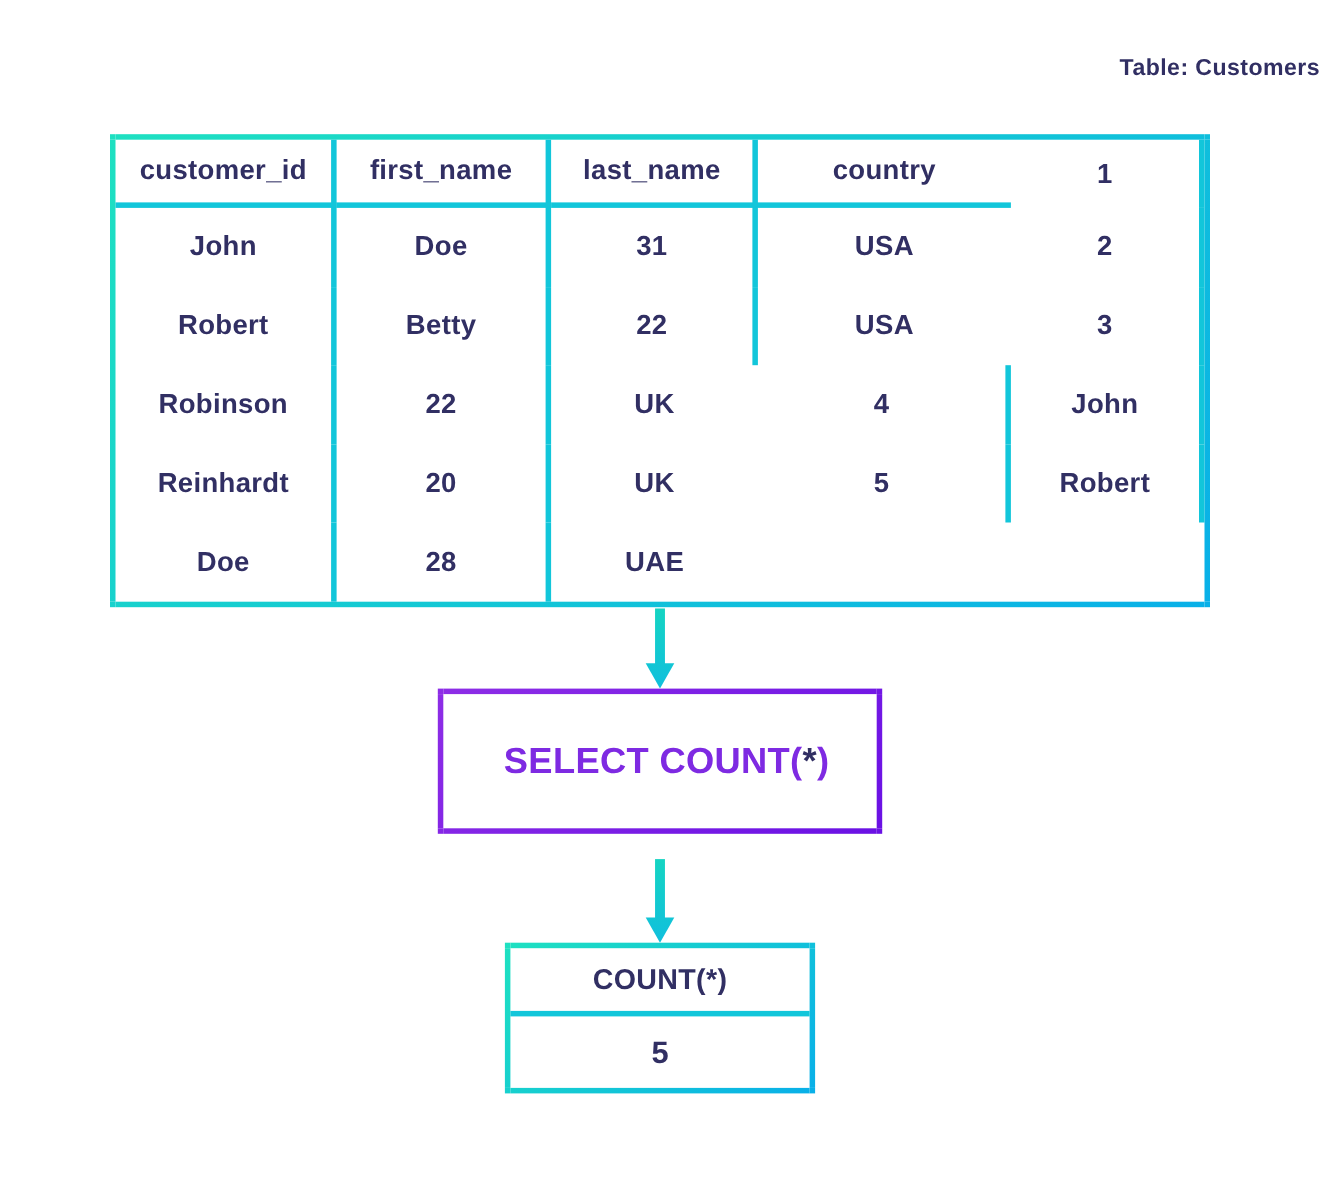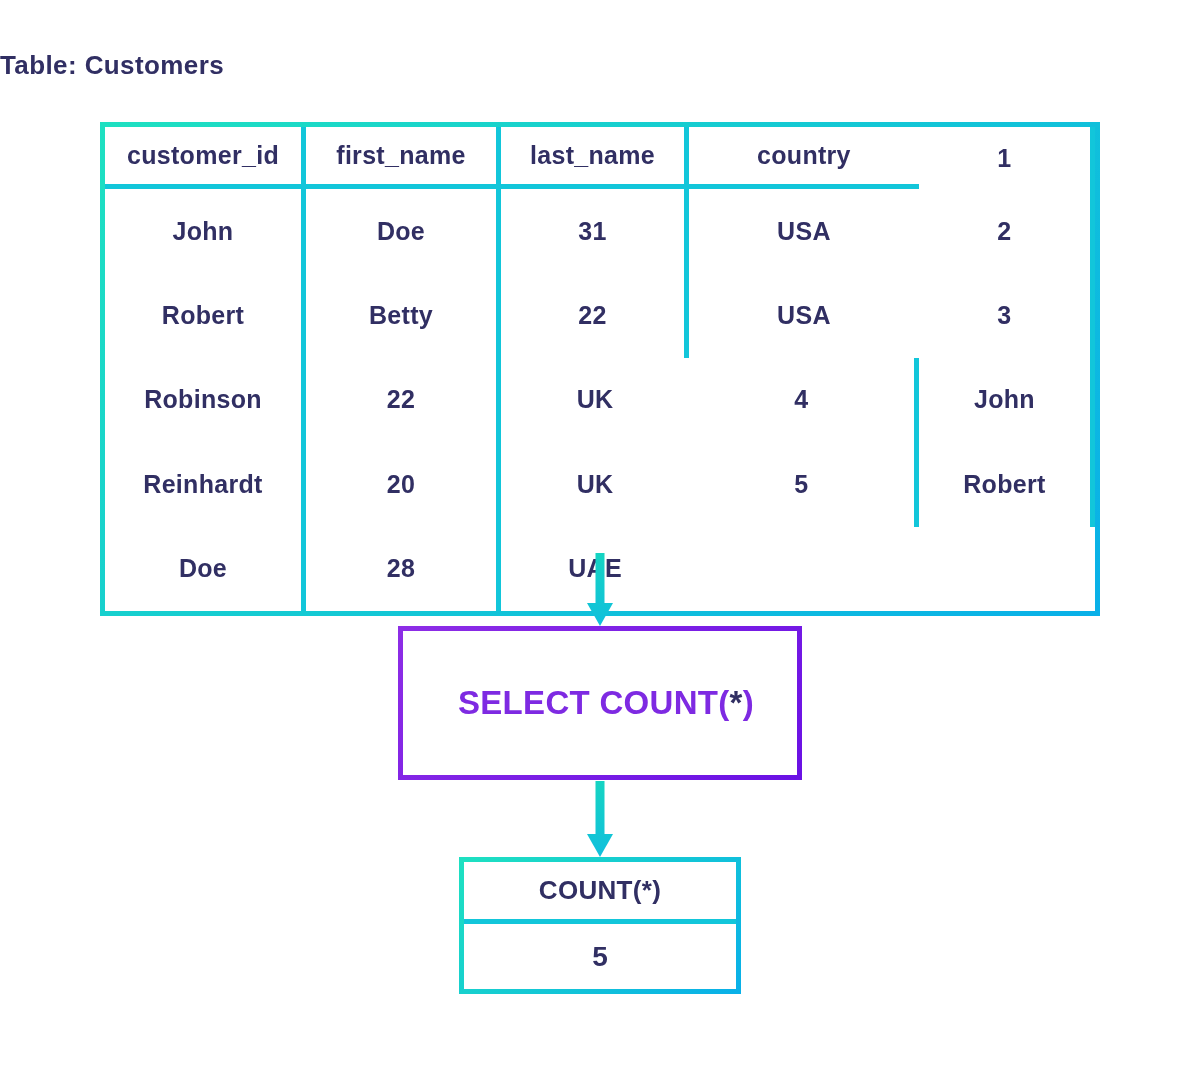--- a/index.html
+++ b/index.html
@@ -6,48 +6,48 @@
   body{
     width:1200px;height:1084px;background:#ffffff;position:relative;
     font-family:"Liberation Sans","DejaVu Sans",sans-serif;font-weight:700;
     -webkit-font-smoothing:antialiased;
   }
   *{box-sizing:border-box;}
   .canvas{position:absolute;inset:0;}
 
   .title{
     position:absolute;top:50px;left:0;width:1200px;margin:0;
-    text-align:left;font-size:26px;font-weight:700;color:var(--navy);
+    text-align:right;font-size:21px;font-weight:700;color:var(--navy);
     letter-spacing:0.4px;
   }
 
   
   .customers-table{
-    position:absolute;left:100px;top:122px;width:1000px;height:494px;
+    position:absolute;left:100px;top:122px;width:1000px;height:430px;
     border:5px solid transparent;
     border-image:linear-gradient(135deg,var(--teal1),var(--teal2)) 1;
     display:grid;
     grid-template-columns:203fr 197fr 190fr 232fr 178fr;
     grid-template-rows:62px repeat(5,1fr);
   }
   .cell{
     display:flex;align-items:center;justify-content:center;
     color:var(--navy);font-size:25px;letter-spacing:0.3px;
   }
   .cell.vline{border-right:5px solid var(--line-cyan);}
   .cell.header{border-bottom:5px solid var(--line-cyan);font-size:25px;}
 
   
   .arrow{position:absolute;width:32px;display:block;}
   #arrow1{left:584px;top:553px;height:73px;}
   #arrow2{left:584px;top:781px;height:76px;}
 
   
   .sql-box{
-    position:absolute;left:398px;top:626px;width:404px;height:154px;
+    position:absolute;left:398px;top:626px;width:404px;height:132px;
     border:5px solid transparent;
     border-image:linear-gradient(135deg,var(--purple1),var(--purple2)) 1;
     display:flex;flex-direction:column;justify-content:center;
     padding-left:55px;
   }
   .sql-line{font-size:33px;line-height:52px;letter-spacing:0.3px;white-space:pre;}
   .kw{color:var(--keyword-purple);}
   .navy{color:var(--navy);}
 
   

